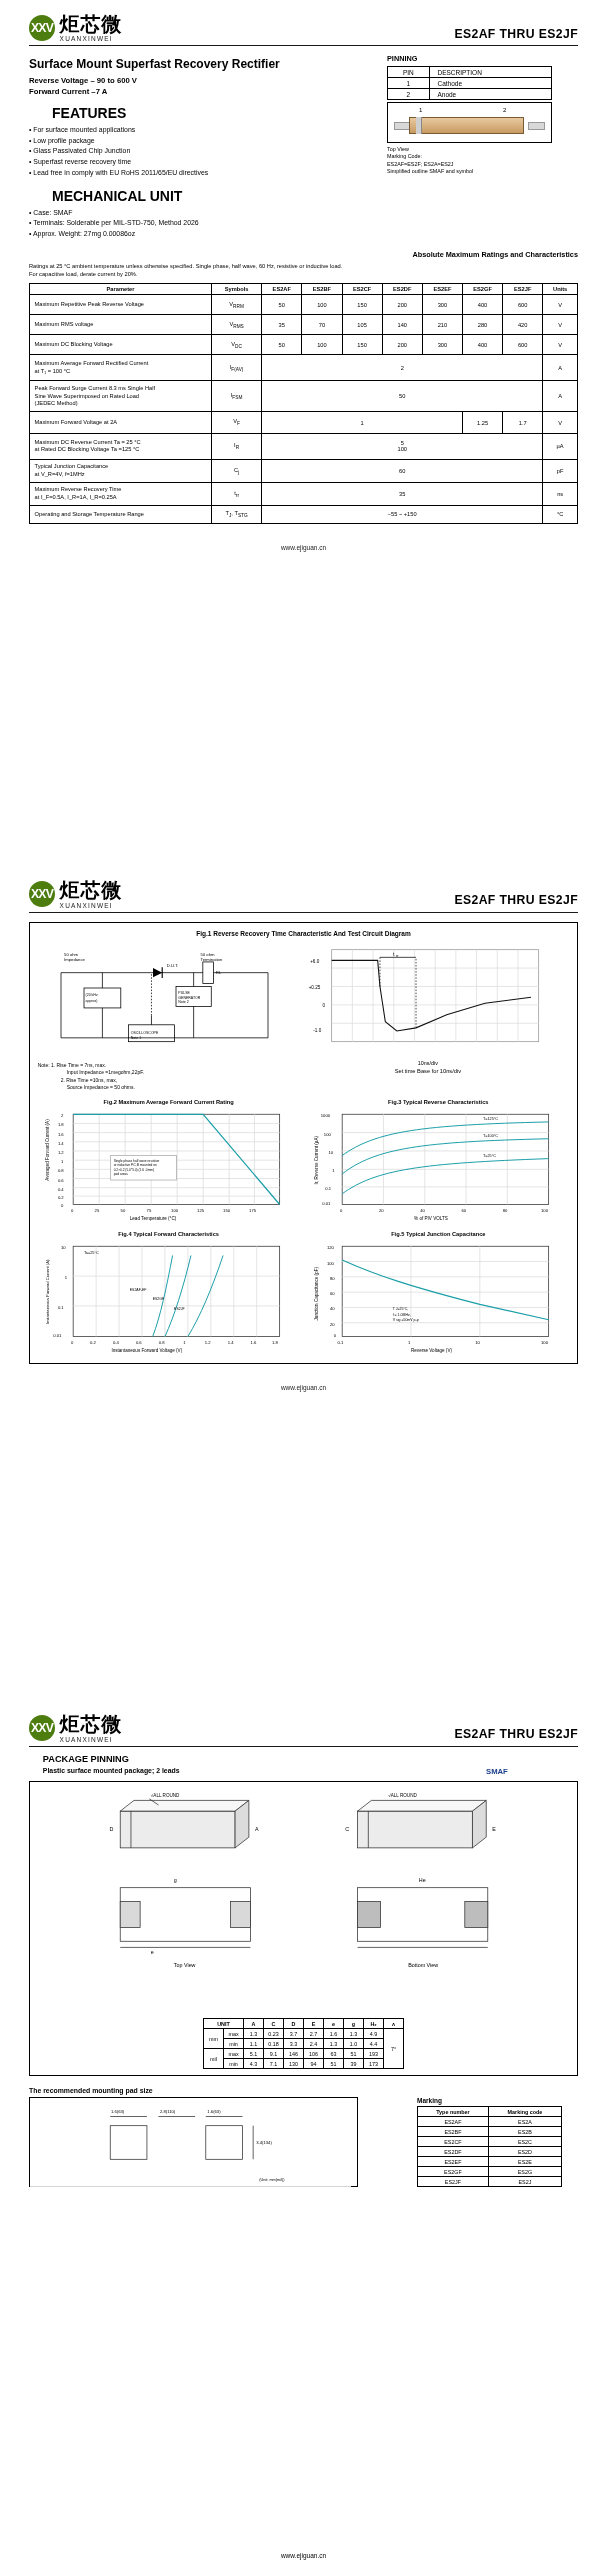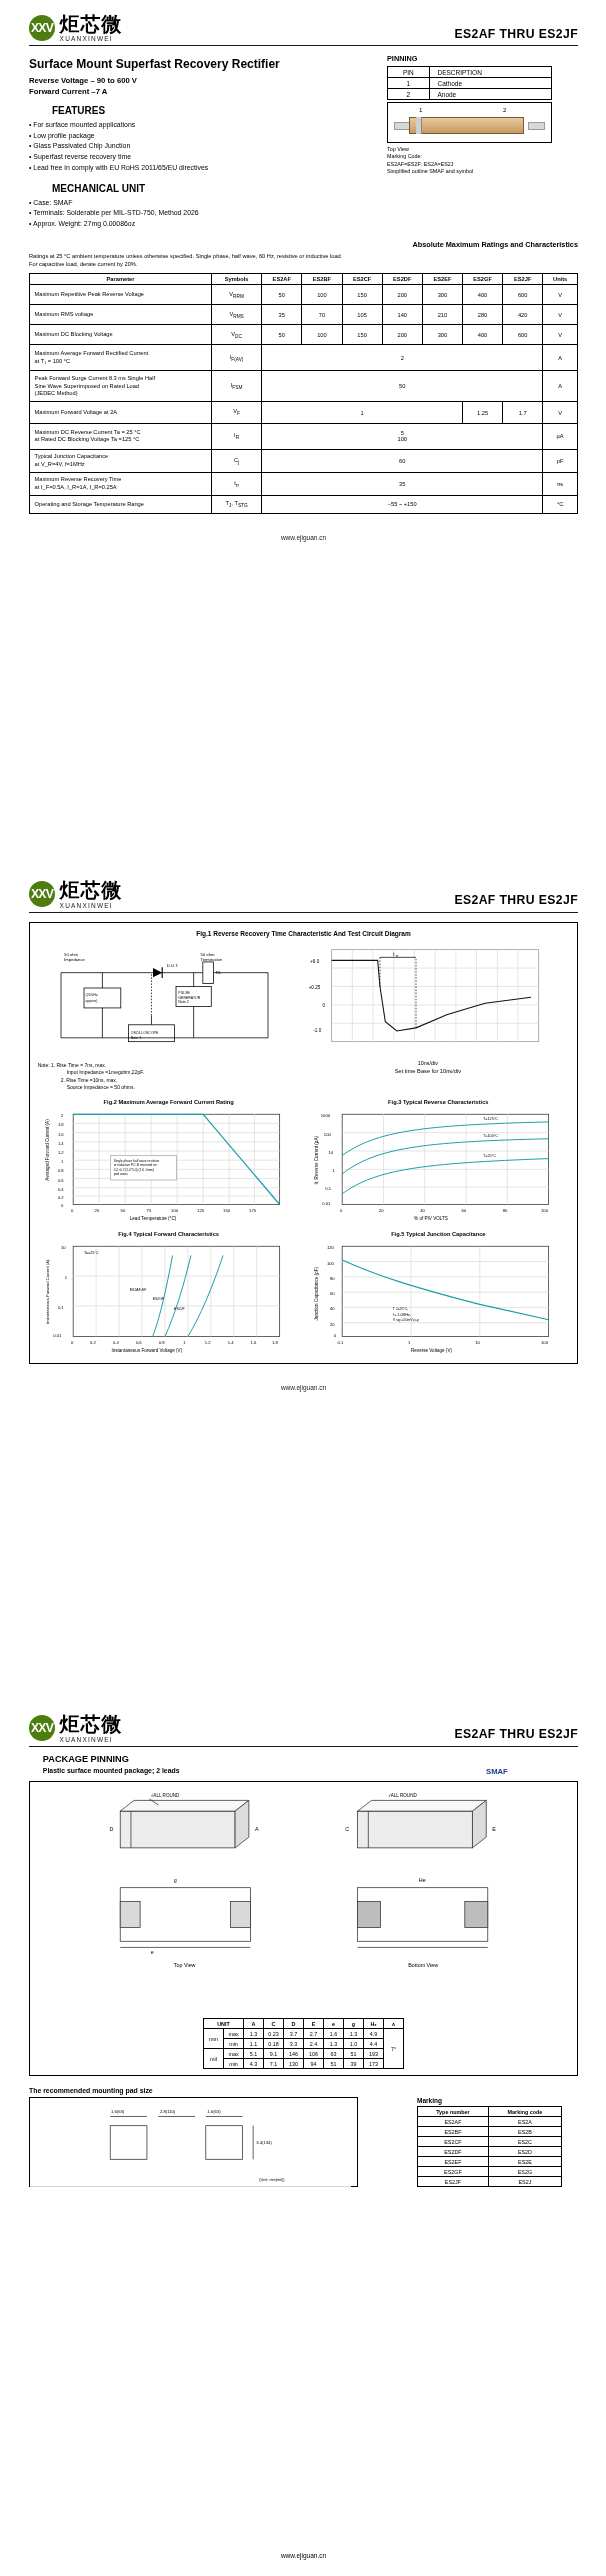--- a/index.html
+++ b/index.html
@@ -64,21 +64,21 @@
     font-size: 12px;
     font-weight: bold;
     margin: 3.1px 0 4.6px 0;
   }
   .spec-line {
     font-size: 7.7px;
     font-weight: bold;
     margin: 2.3px 0;
   }
   .section-head {
-    font-size: 10px;
+    font-size: 14px;
     font-weight: bold;
     margin: 9.2px 0 3.8px 0;
     padding-left: 23px;
   }
   ul.feat {
     margin: 0; padding: 0; list-style: none;
     font-size: 6.9px;
     line-height: 1.55;
   }
   ul.feat li::before { content: "• "; }

